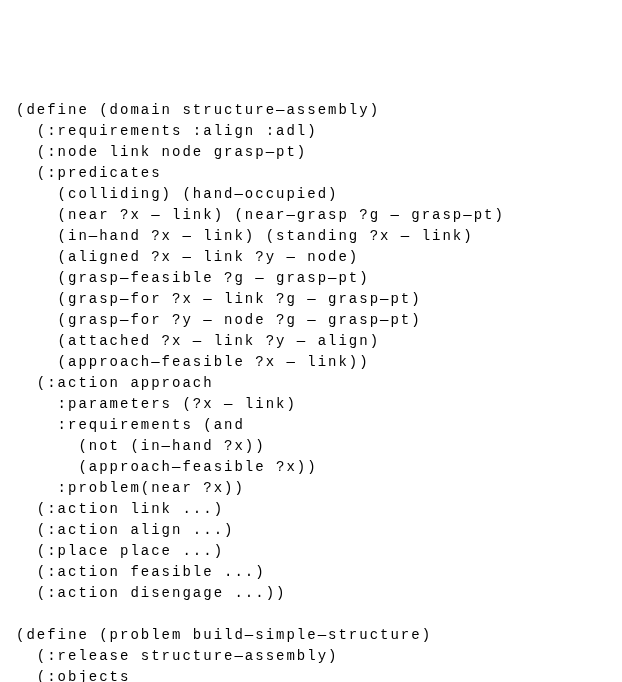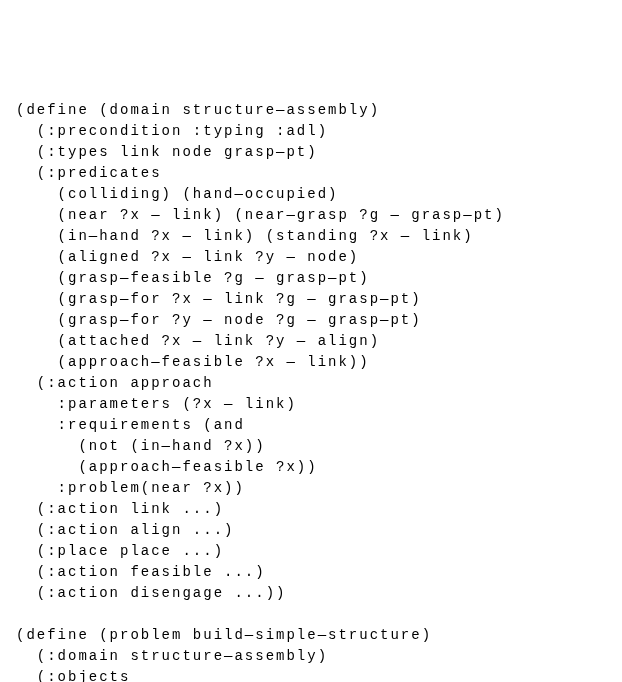--- a/index.html
+++ b/index.html
@@ -17,22 +17,22 @@
       width: 622px;
       overflow: hidden;
     }
   </style>
 </head>
 <body>
 
 
 
 <div class="code-container"><span>(define (domain structure—assembly)</span>
-<span>  (:precondition :typing :adl)</span>
-<span>  (:types link node grasp—pt)</span>
+<span>  (:requirements :align :adl)</span>
+<span>  (:node link node grasp—pt)</span>
 <span>  (:predicates</span>
 <span>    (colliding) (hand—occupied)</span>
 <span>    (near ?x — link) (near—grasp ?g — grasp—pt)</span>
 <span>    (in—hand ?x — link) (standing ?x — link)</span>
 <span>    (aligned ?x — link ?y — node)</span>
 <span>    (grasp—feasible ?g — grasp—pt)</span>
 <span>    (grasp—for ?x — link ?g — grasp—pt)</span>
 <span>    (grasp—for ?y — node ?g — grasp—pt)</span>
 <span>    (attached ?x — link ?y — align)</span>
 <span>    (approach—feasible ?x — link))</span>
@@ -42,20 +42,20 @@
 <span>      (not (in—hand ?x))</span>
 <span>      (approach—feasible ?x))</span>
 <span>    :problem(near ?x))</span>
 <span>  (:action link ...)</span>
 <span>  (:action align ...)</span>
 <span>  (:place place ...)</span>
 <span>  (:action feasible ...)</span>
 <span>  (:action disengage ...))</span>
 <span></span>
 <span>(define (problem build—simple—structure)</span>
-<span>  (:domain structure—assembly)</span>
+<span>  (:release structure—assembly)</span>
 <span>  (:objects</span>
 
 
 </div>
 
 
 
 
 </body></html>

